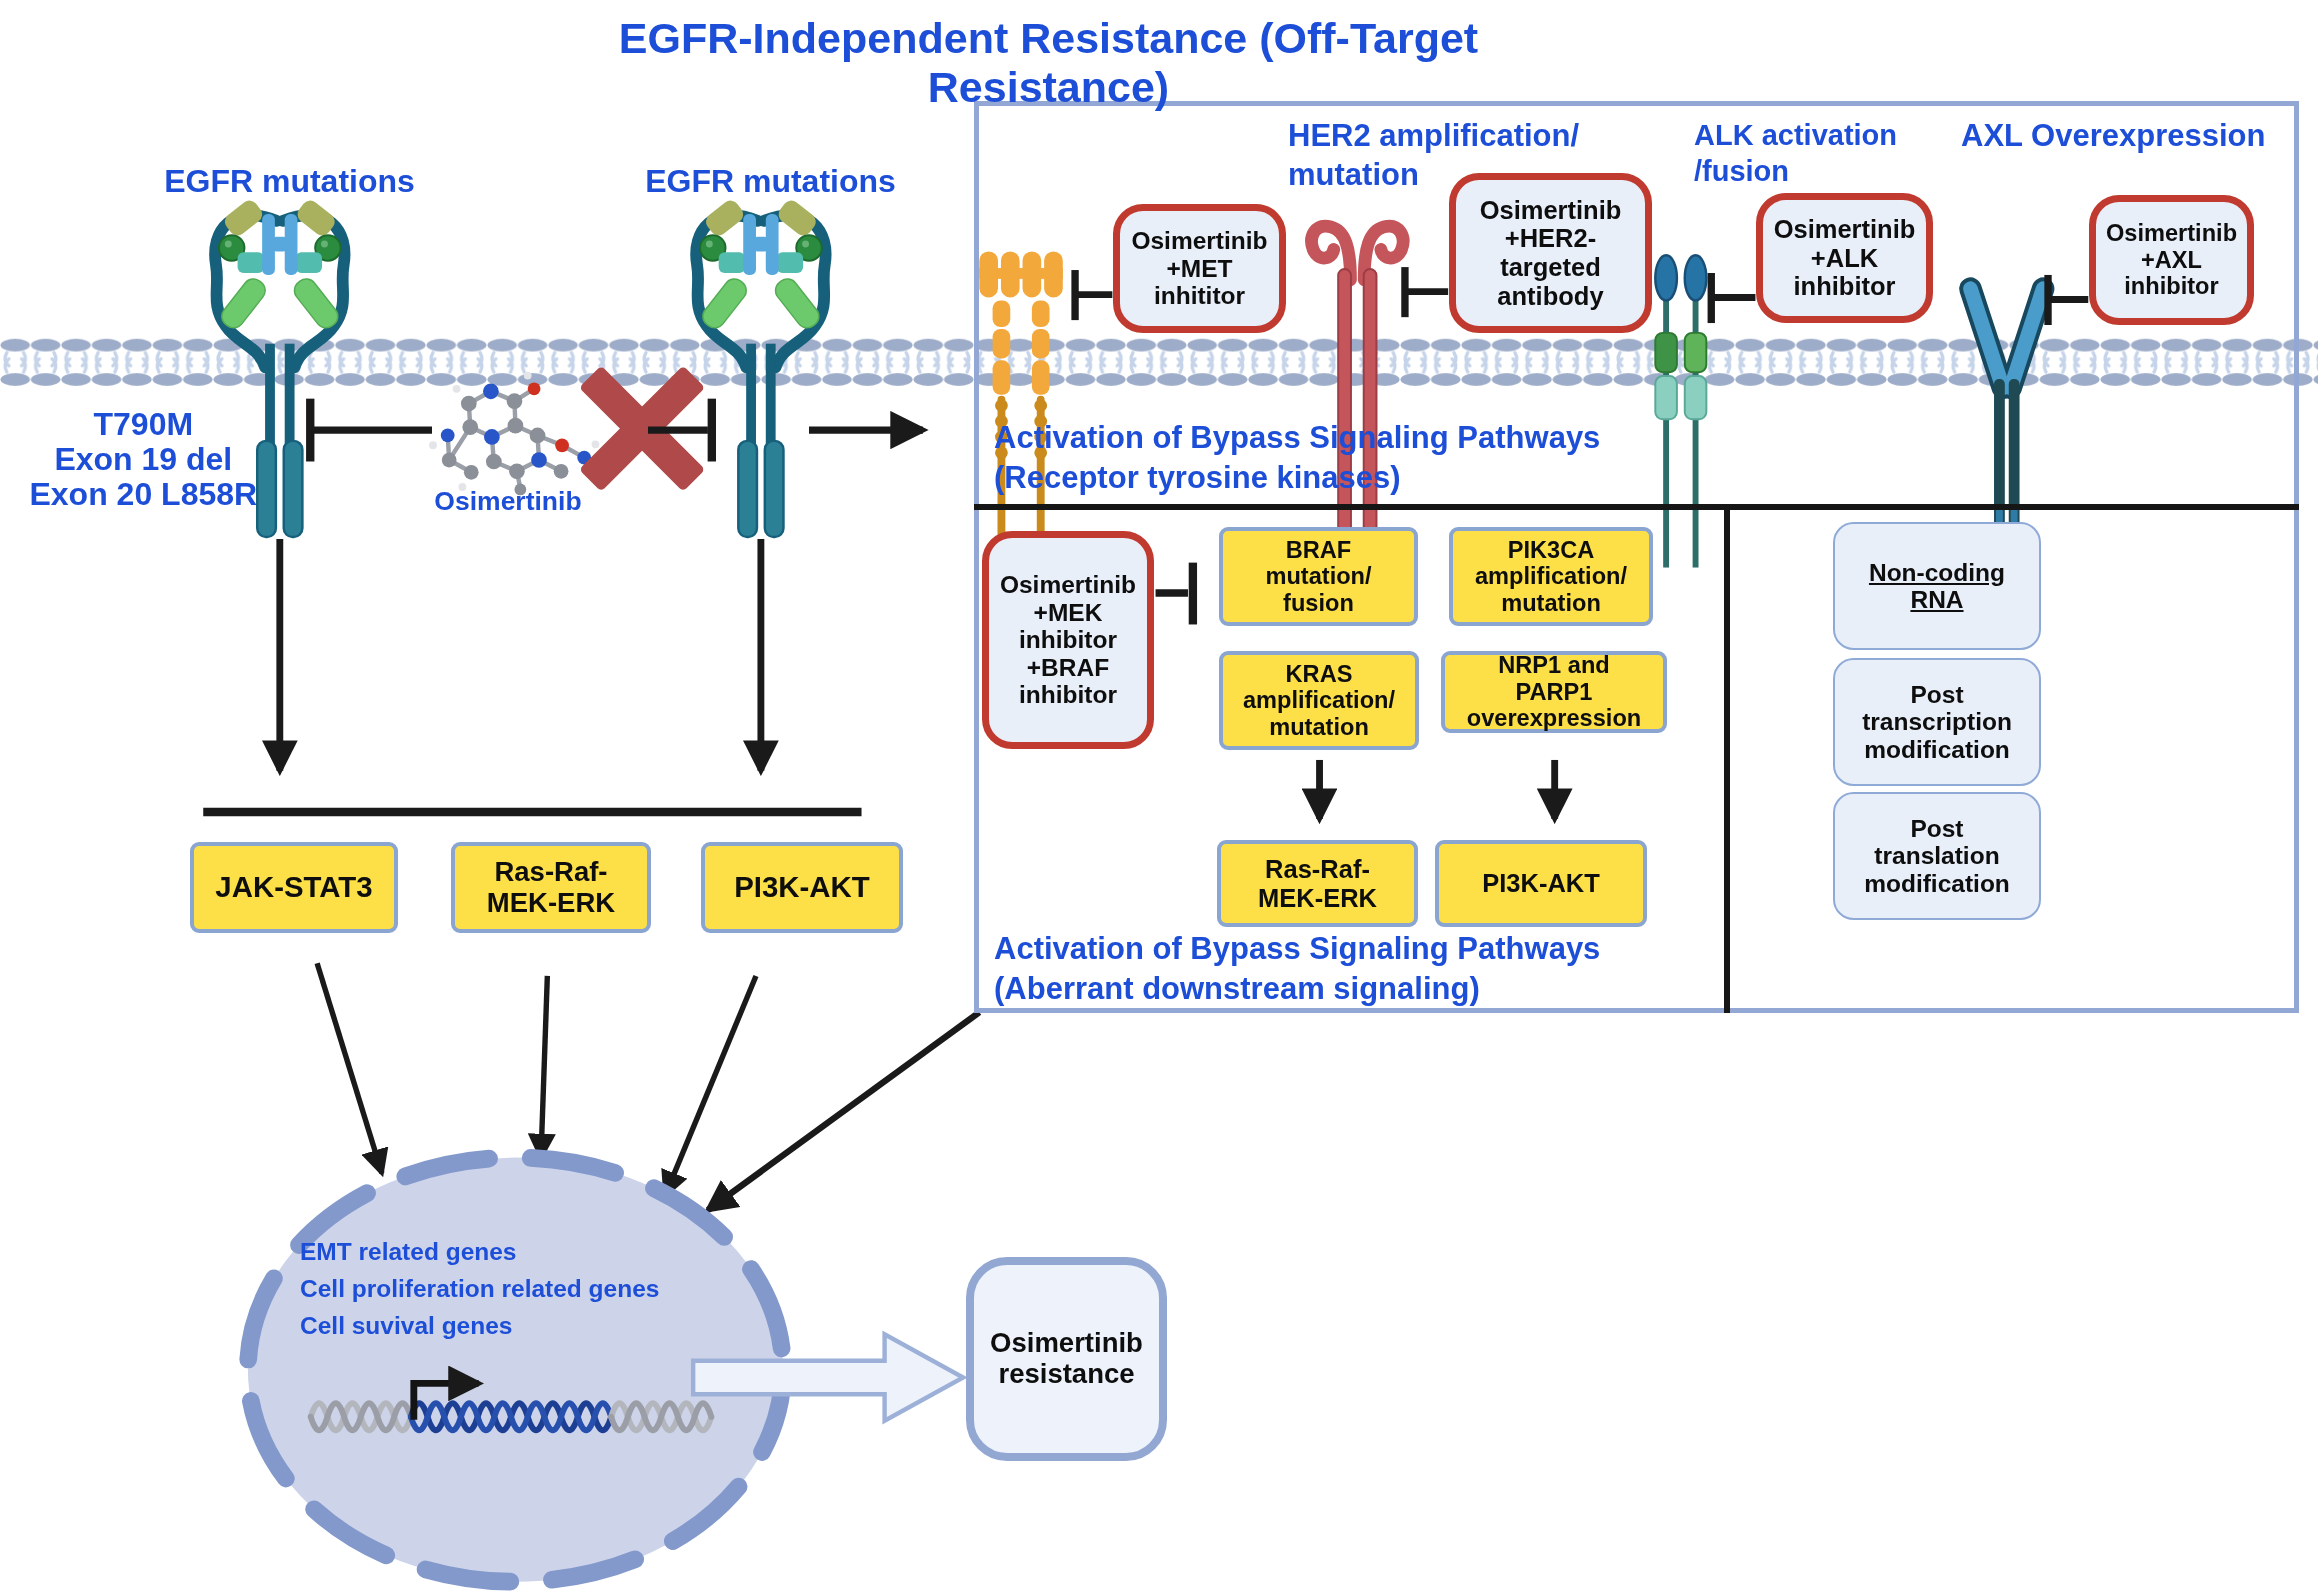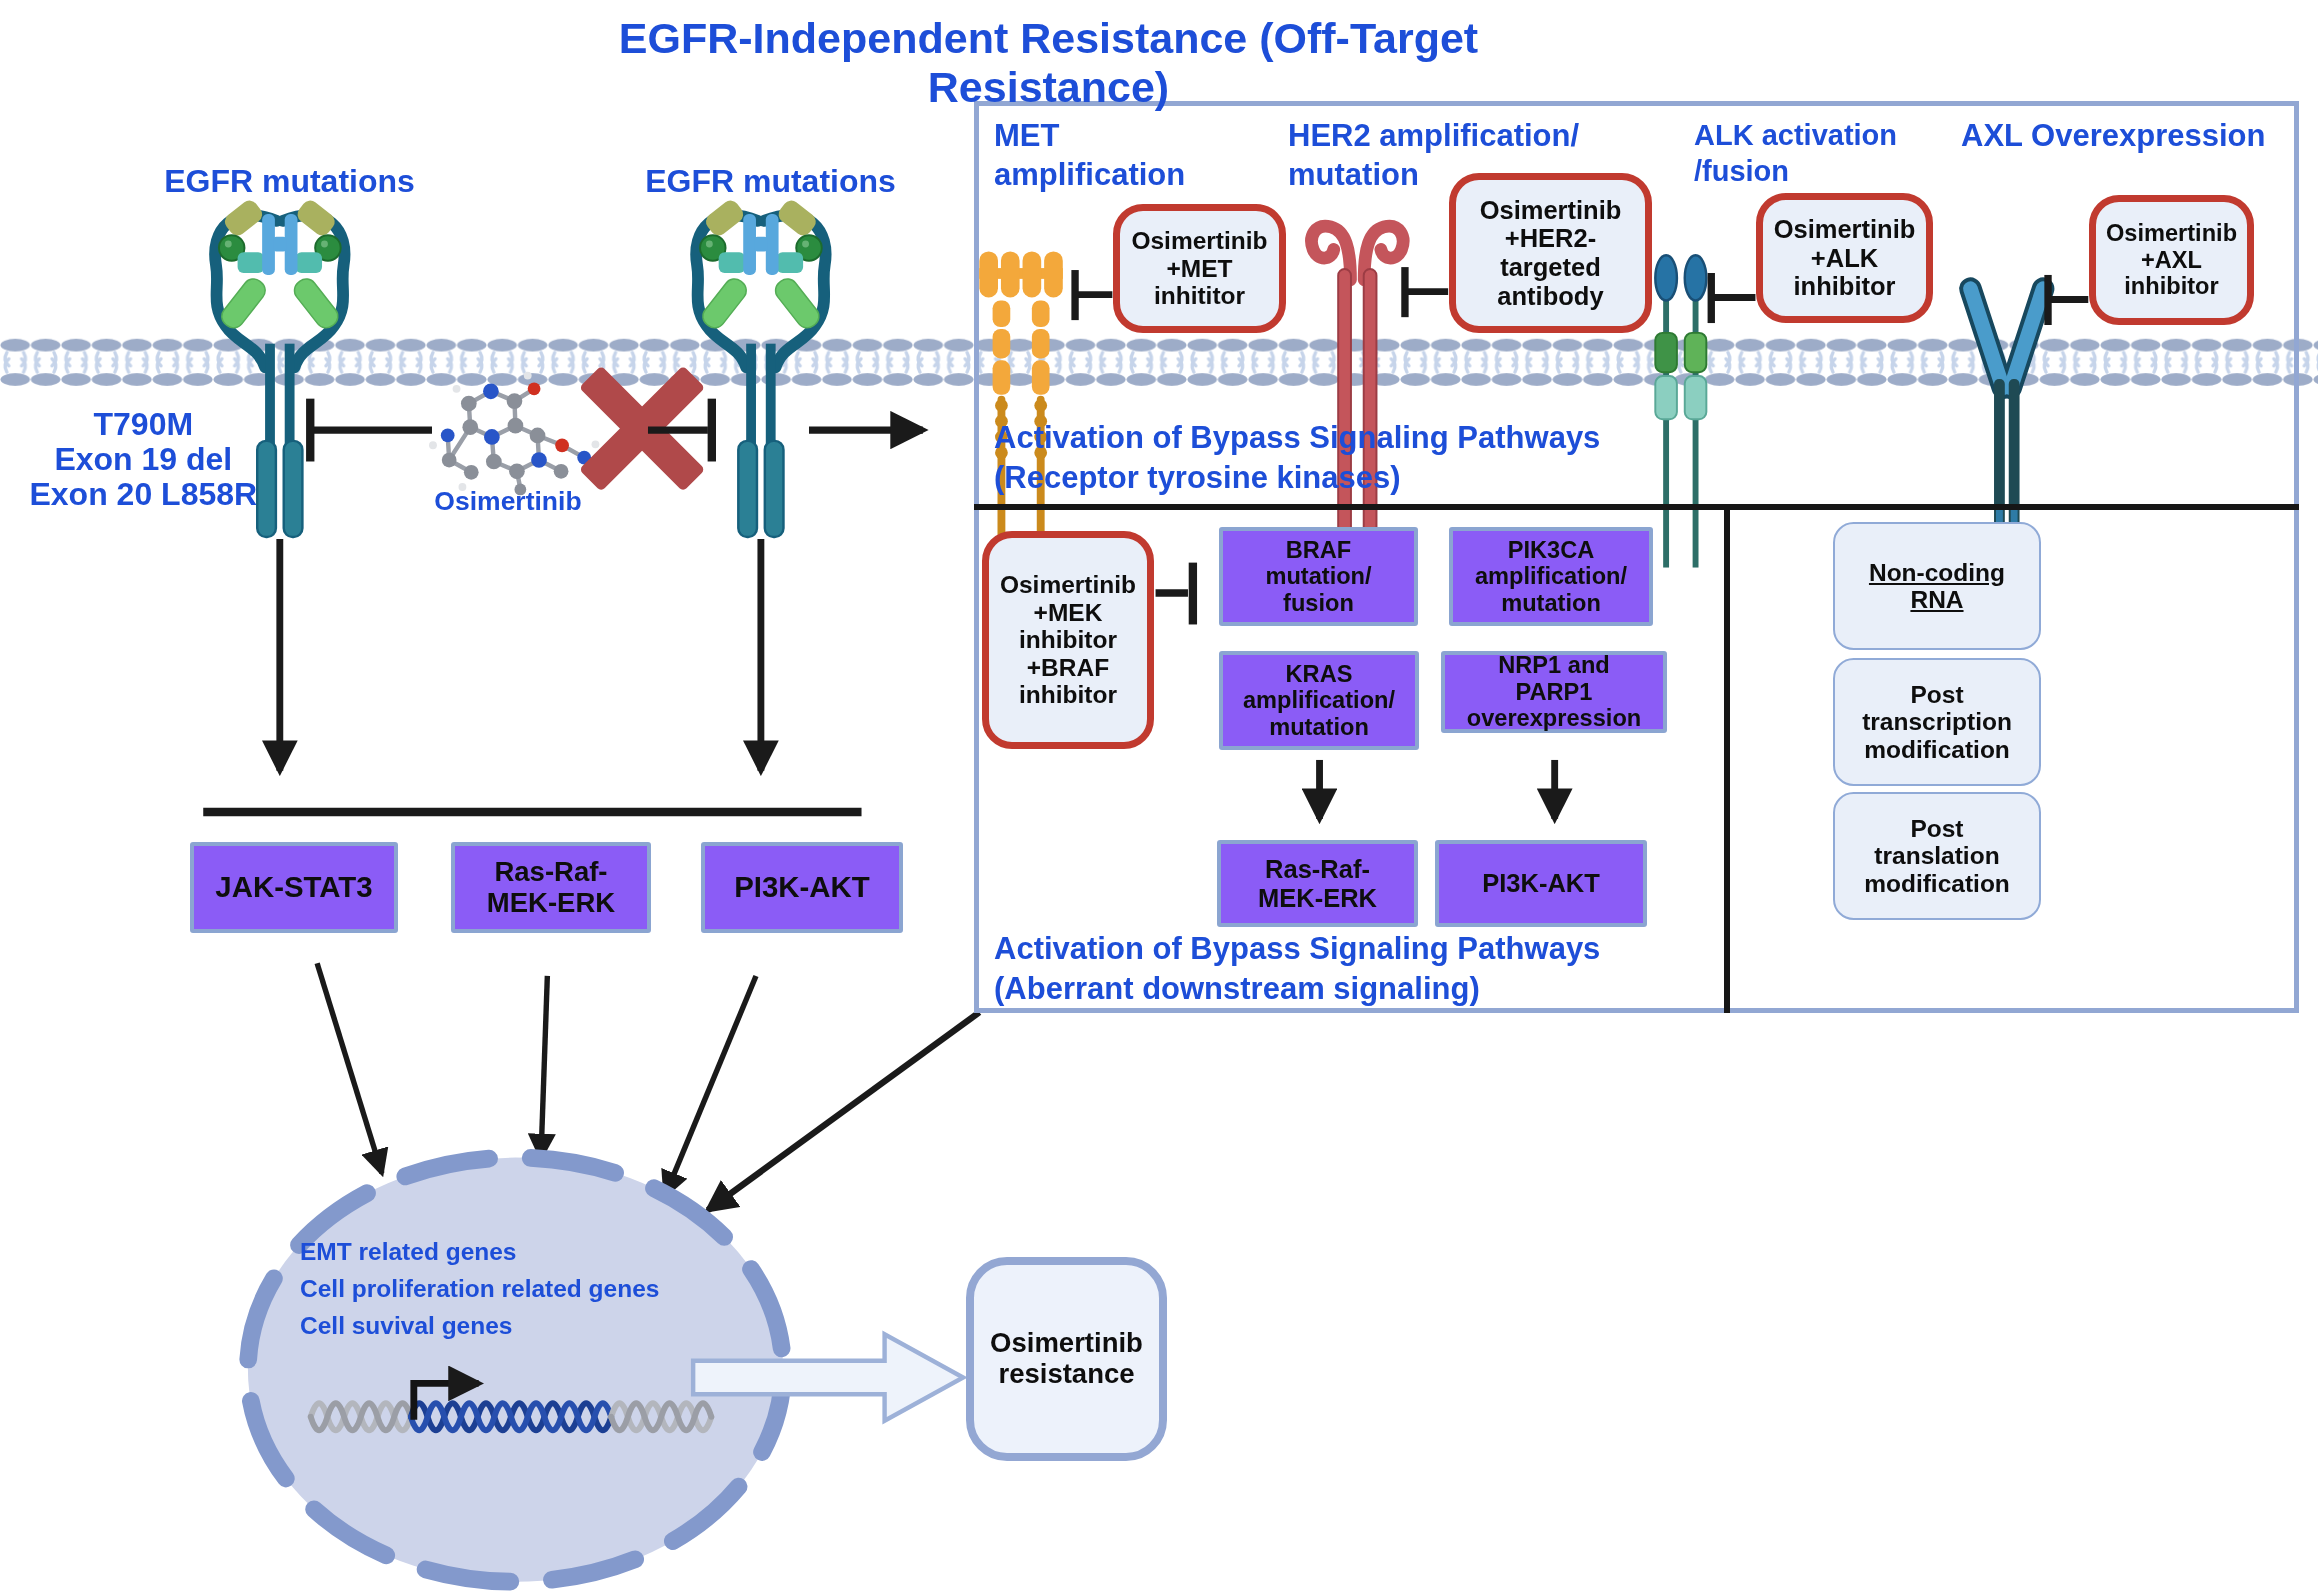--- a/index.html
+++ b/index.html
@@ -3,21 +3,21 @@
 <meta charset="utf-8">
 <style>
   html,body{margin:0;padding:0;background:#fff;}
   #stage{position:relative;width:2319px;height:1596px;background:#ffffff;overflow:hidden;
          font-family:"Liberation Sans","DejaVu Sans",sans-serif;}
   .abs{position:absolute;box-sizing:border-box;}
   .txt{font-weight:bold;color:#1d4ed8;white-space:pre-line;}
   .ctr{text-align:center;}
   .box{display:flex;align-items:center;justify-content:center;text-align:center;
        font-weight:bold;color:#0e0e0e;white-space:pre-line;box-sizing:border-box;line-height:1.12;}
-  .bluebox{background:#8b5cf6;border:4.4px solid #8ba5d1;border-radius:3px;}
+  .bluebox{background:#fde047;border:4.4px solid #8ba5d1;border-radius:9px;}
   .redbox{background:#e9eff9;border:7.9px solid #c13a2f;border-radius:30px;}
   .roundbox{background:#e9eff9;border:2.9px solid #90aad7;border-radius:20.6px;}
   .resultbox{background:#edf2fb;border:8.8px solid #93a7d3;border-radius:41px;}
   .panelframe{border:5.4px solid #92a7d3;background:transparent;}
   .blkdiv{background:#161616;}
   svg{position:absolute;left:0;top:0;}
 </style>
 </head>
 <body>
 
@@ -221,22 +221,20 @@
 Exon 19 del
 Exon 20 L858R</div>
 
   <div class="abs txt ctr" style="left:417px;top:486px;width:182px;font-size:26.5px;">Osimertinib</div>
 
   <div class="abs box bluebox" style="left:190px;top:842px;width:208px;height:91px;font-size:29.4px;">JAK-STAT3</div>
   <div class="abs box bluebox" style="left:451px;top:842px;width:200px;height:91px;font-size:27.5px;">Ras-Raf-
 MEK-ERK</div>
   <div class="abs box bluebox" style="left:701px;top:842px;width:202px;height:91px;font-size:29.4px;">PI3K-AKT</div>
 
-  <div class="abs txt" style="left:994px;top:117px;width:255px;font-size:31px;line-height:1.25;">MET
-amplification</div>
   <div class="abs txt" style="left:1288px;top:117px;width:344px;font-size:31px;line-height:1.25;">HER2 amplification/
 mutation</div>
   <div class="abs txt" style="left:1694px;top:117px;width:245px;font-size:29px;line-height:1.25;">ALK activation
 /fusion</div>
   <div class="abs txt" style="left:1961px;top:117px;width:344px;font-size:31px;line-height:1.25;">AXL Overexpression</div>
 
   <div class="abs box redbox" style="left:1113px;top:204px;width:173px;height:129px;font-size:24.5px;">Osimertinib
 +MET
 inhititor</div>
   <div class="abs box redbox" style="left:1449px;top:173px;width:203px;height:160px;font-size:25.5px;">Osimertinib

